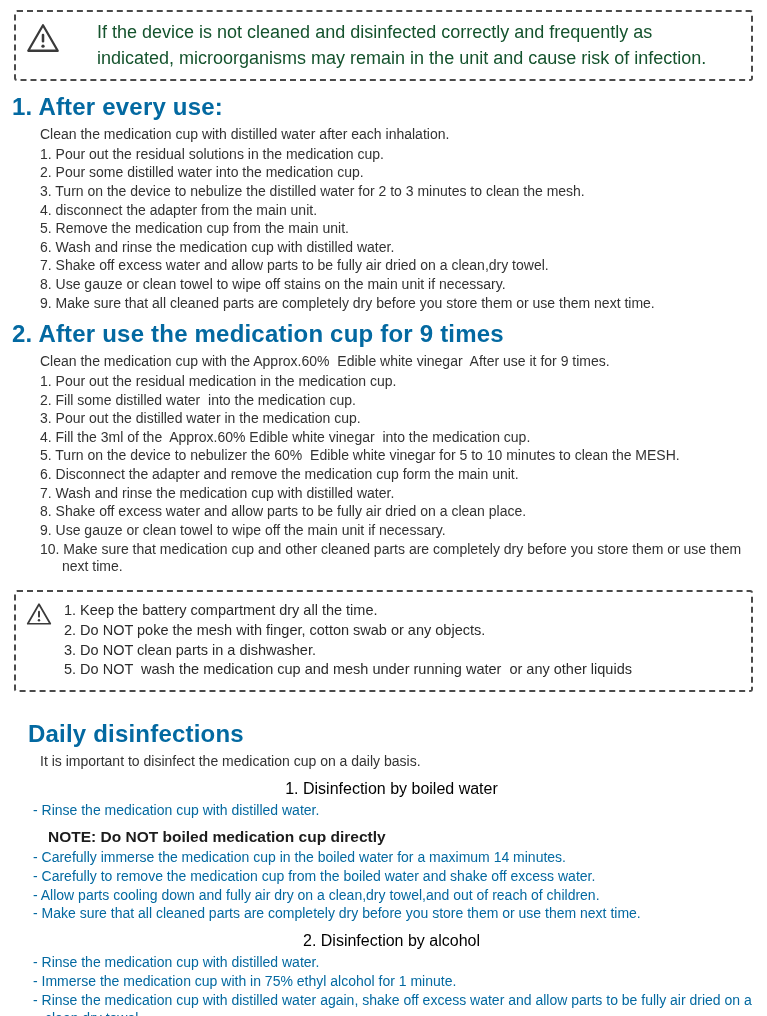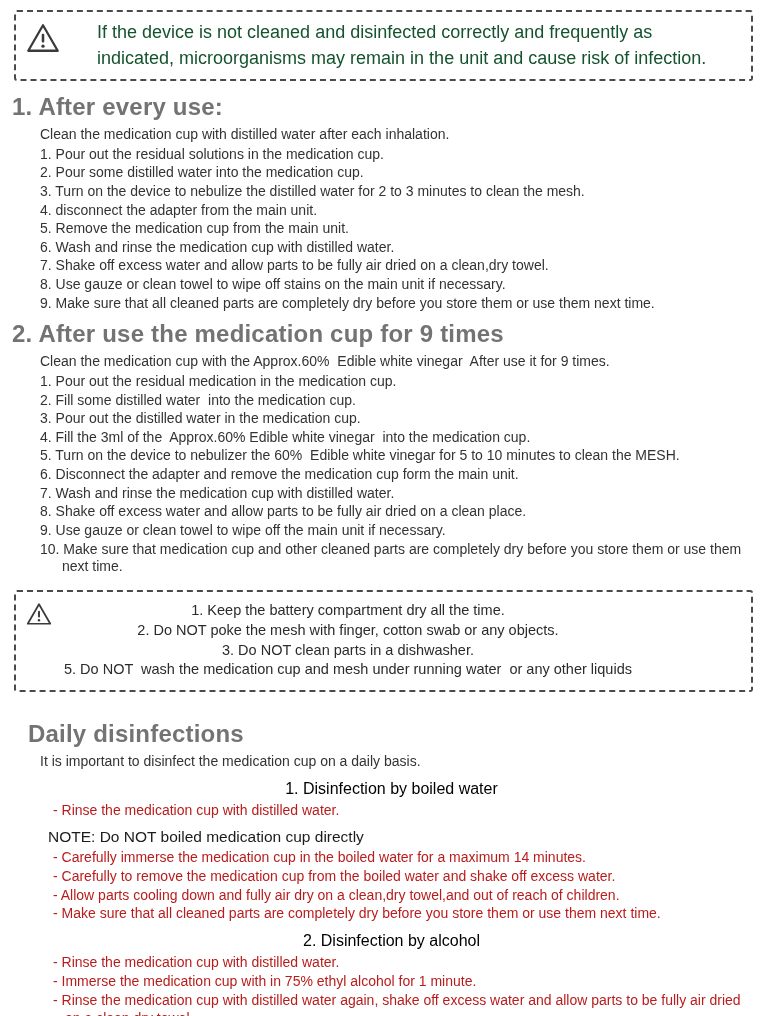--- a/index.html
+++ b/index.html
@@ -31,34 +31,34 @@
   .warn-icon { flex: 0 0 auto; padding-top: 3px; }
   .warn-icon svg { display: block; }
   .warn-text {
     font-size: 18px;
     line-height: 1.42;
     white-space: pre-wrap;
     color: #14532d;
     padding-top: 1px;
     margin-left: 25px;
   }
-  .warn-box.mid { margin: 14px 2px 8px 2px; padding-bottom: 10px; text-align: center; }
+  .warn-box.mid { margin: 14px 2px 8px 2px; padding-bottom: 10px; }
   .warn-list { font-size: 14.5px; line-height: 1.3; padding-top: 1px; }
   .warn-list .li {
     white-space: pre-wrap;
     padding-left: 20px;
     text-indent: -20px;
     margin: 1px 0;
   }
 
   
   h1.sec {
     font-size: 24px;
     font-weight: bold;
-    color: #737373;
+    color: #0369a1;
     margin: 8px 0 5px 0;
     letter-spacing: 0.2px;
   }
   h1.sec.daily { margin-left: 16px; margin-top: 28px; }
 
   .sec-body { margin-left: 28px; font-size: 14px; line-height: 1.26; color: #333; }
   .intro { margin-bottom: 2px; white-space: pre-wrap; }
 
   .steps .li {
     white-space: pre-wrap;
@@ -70,25 +70,25 @@
   
   h2.sub {
     font-size: 16px;
     font-weight: normal;
     color: #000000;
     margin: 9px 0 4px 16px;
     text-align: center;
   }
   .note {
     font-size: 15.5px;
-    font-weight: normal;
+    font-weight: bold;
     color: #1c1c1c;
     margin: 8px 0 3px 36px;
   }
-  .dashes { margin-left: 41px; font-size: 14px; line-height: 1.28; color: #b91c1c; }
+  .dashes { margin-left: 21px; font-size: 14px; line-height: 1.28; color: #0369a1; }
   .dashes .li {
     white-space: pre-wrap;
     padding-left: 12px;
     text-indent: -12px;
     margin: 1px 0;
   }
 </style>
 </head>
 <body>
 

